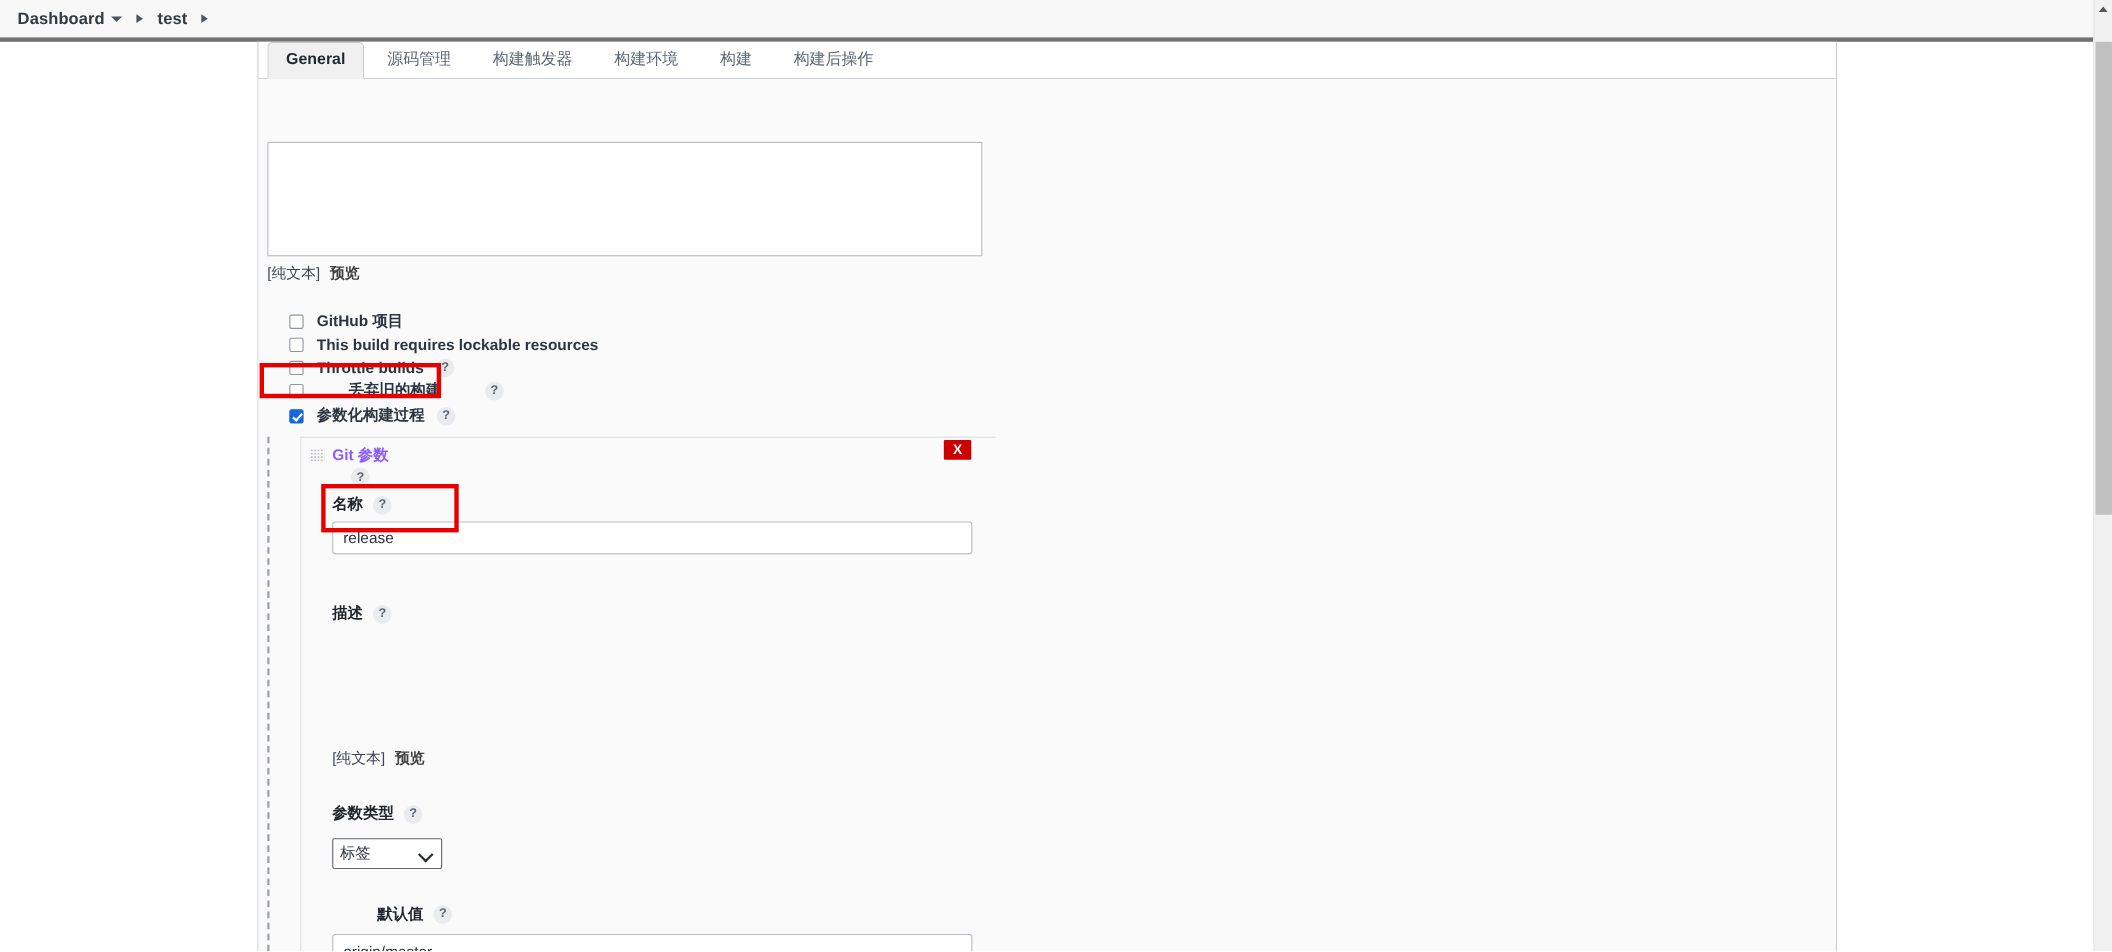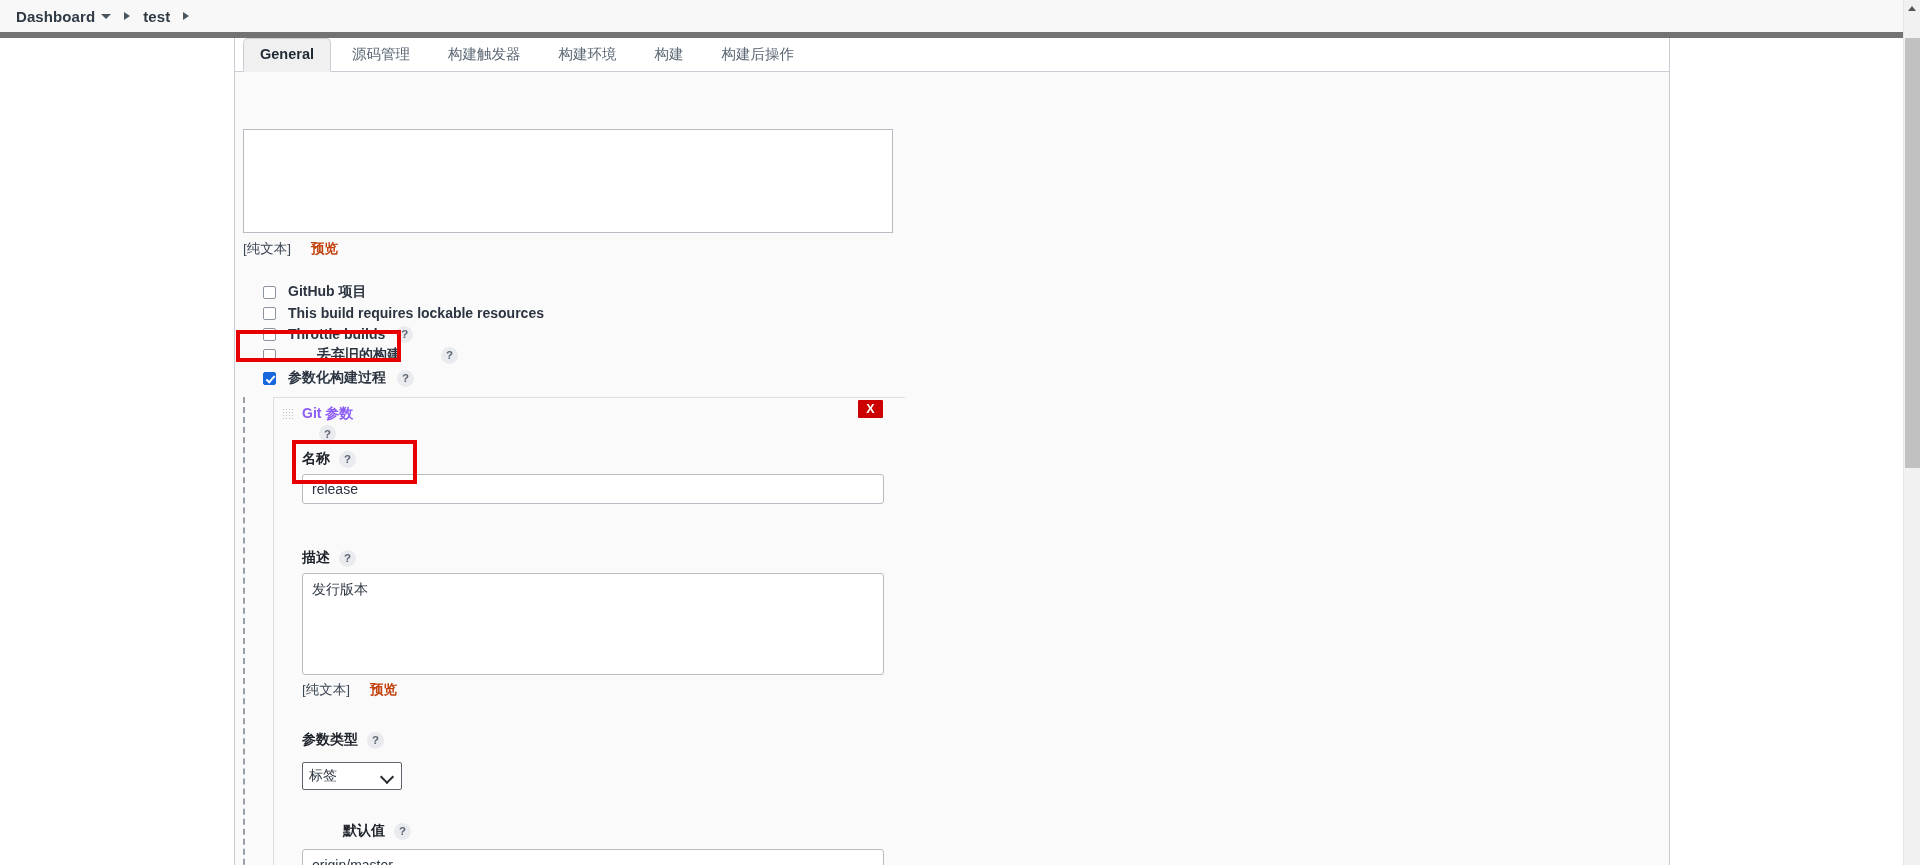--- a/index.html
+++ b/index.html
@@ -17,21 +17,21 @@
     background: #ffffff;
   }
 
   
   .breadcrumb-bar {
     position: absolute;
     left: 0; top: 0;
     width: 1920px;
     height: 38px;
     background: #f8f8f8;
-    border-bottom: 6px solid #737373;
+    border-bottom: 4px solid #737373;
     display: flex;
     align-items: center;
     padding-left: 16px;
     box-sizing: border-box;
   }
   .crumb {
     color: #2f3a45;
     font-size: 15px;
     font-weight: bold;
     letter-spacing: .1px;
@@ -168,24 +168,24 @@
     outline: none;
   }
 
   .plain-line {
     position: absolute;
     font-size: 13.5px;
     color: #3c4654;
     white-space: nowrap;
   }
   .plain-line .preview-link {
-    color: #c2410c;
-    font-weight: bold;
-    cursor: pointer;
-    margin-left: 20px;
+    color: #404040;
+    font-weight: bold;
+    cursor: pointer;
+    margin-left: 9px;
     font-family: Liberation Mono, monospace;
   }
 
   
   .cb-row {
     position: absolute;
     display: flex;
     align-items: center;
     height: 20px;
     white-space: nowrap;
@@ -473,21 +473,20 @@
           <div class="field-label" style="left:28px; top:52px;">
             <span>名称</span>
             <span class="help-badge">?</span>
           </div>
           <input class="text-input" style="left: 28px; top: 76px; width: 582px;" value="release">
 
           <div class="field-label" style="left:28px; top:151px;">
             <span>描述</span>
             <span class="help-badge">?</span>
           </div>
-          <textarea class="area-input" style="left: 28px; top: 175px; width: 582px; height: 102px;">发行版本</textarea>
 
           <div class="plain-line" style="left:28px; top:283px;">
             <span>[纯文本]</span><span class="preview-link">预览</span>
           </div>
 
           <div class="field-label" style="left:28px; top:333px;">
             <span>参数类型</span>
             <span class="help-badge">?</span>
           </div>
           <div class="select-wrap" style="left:28px; top:364px;">

